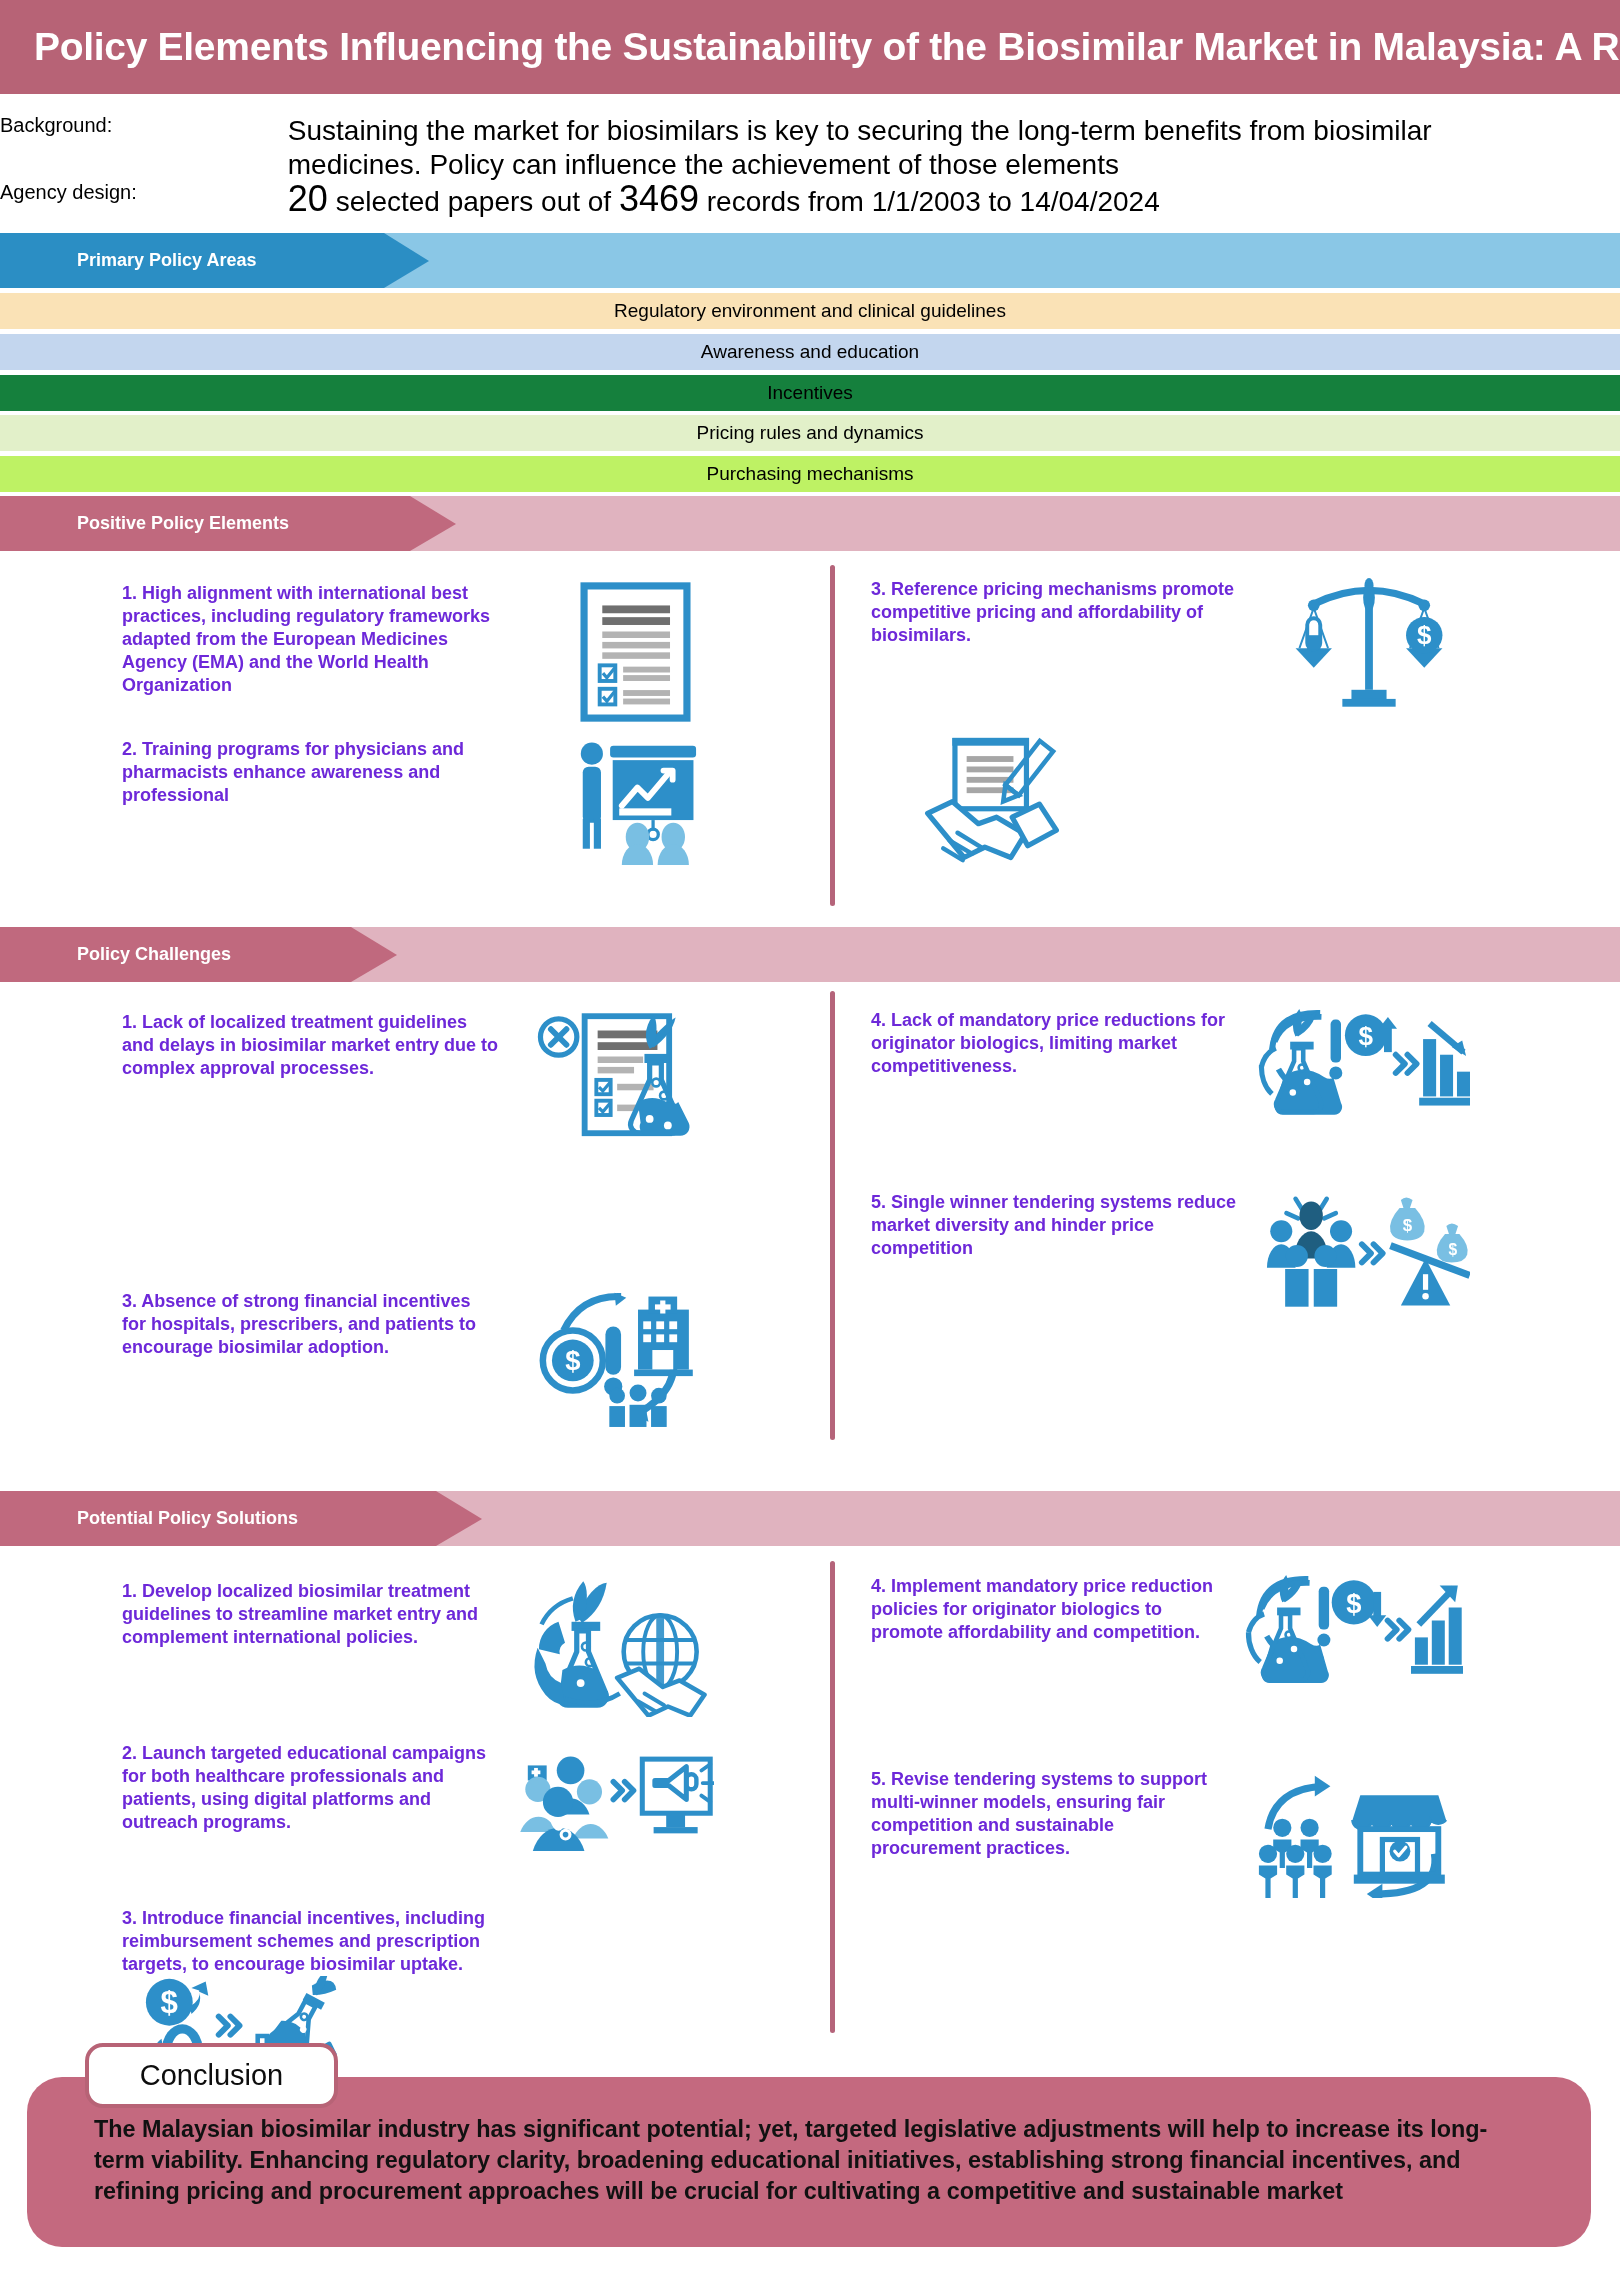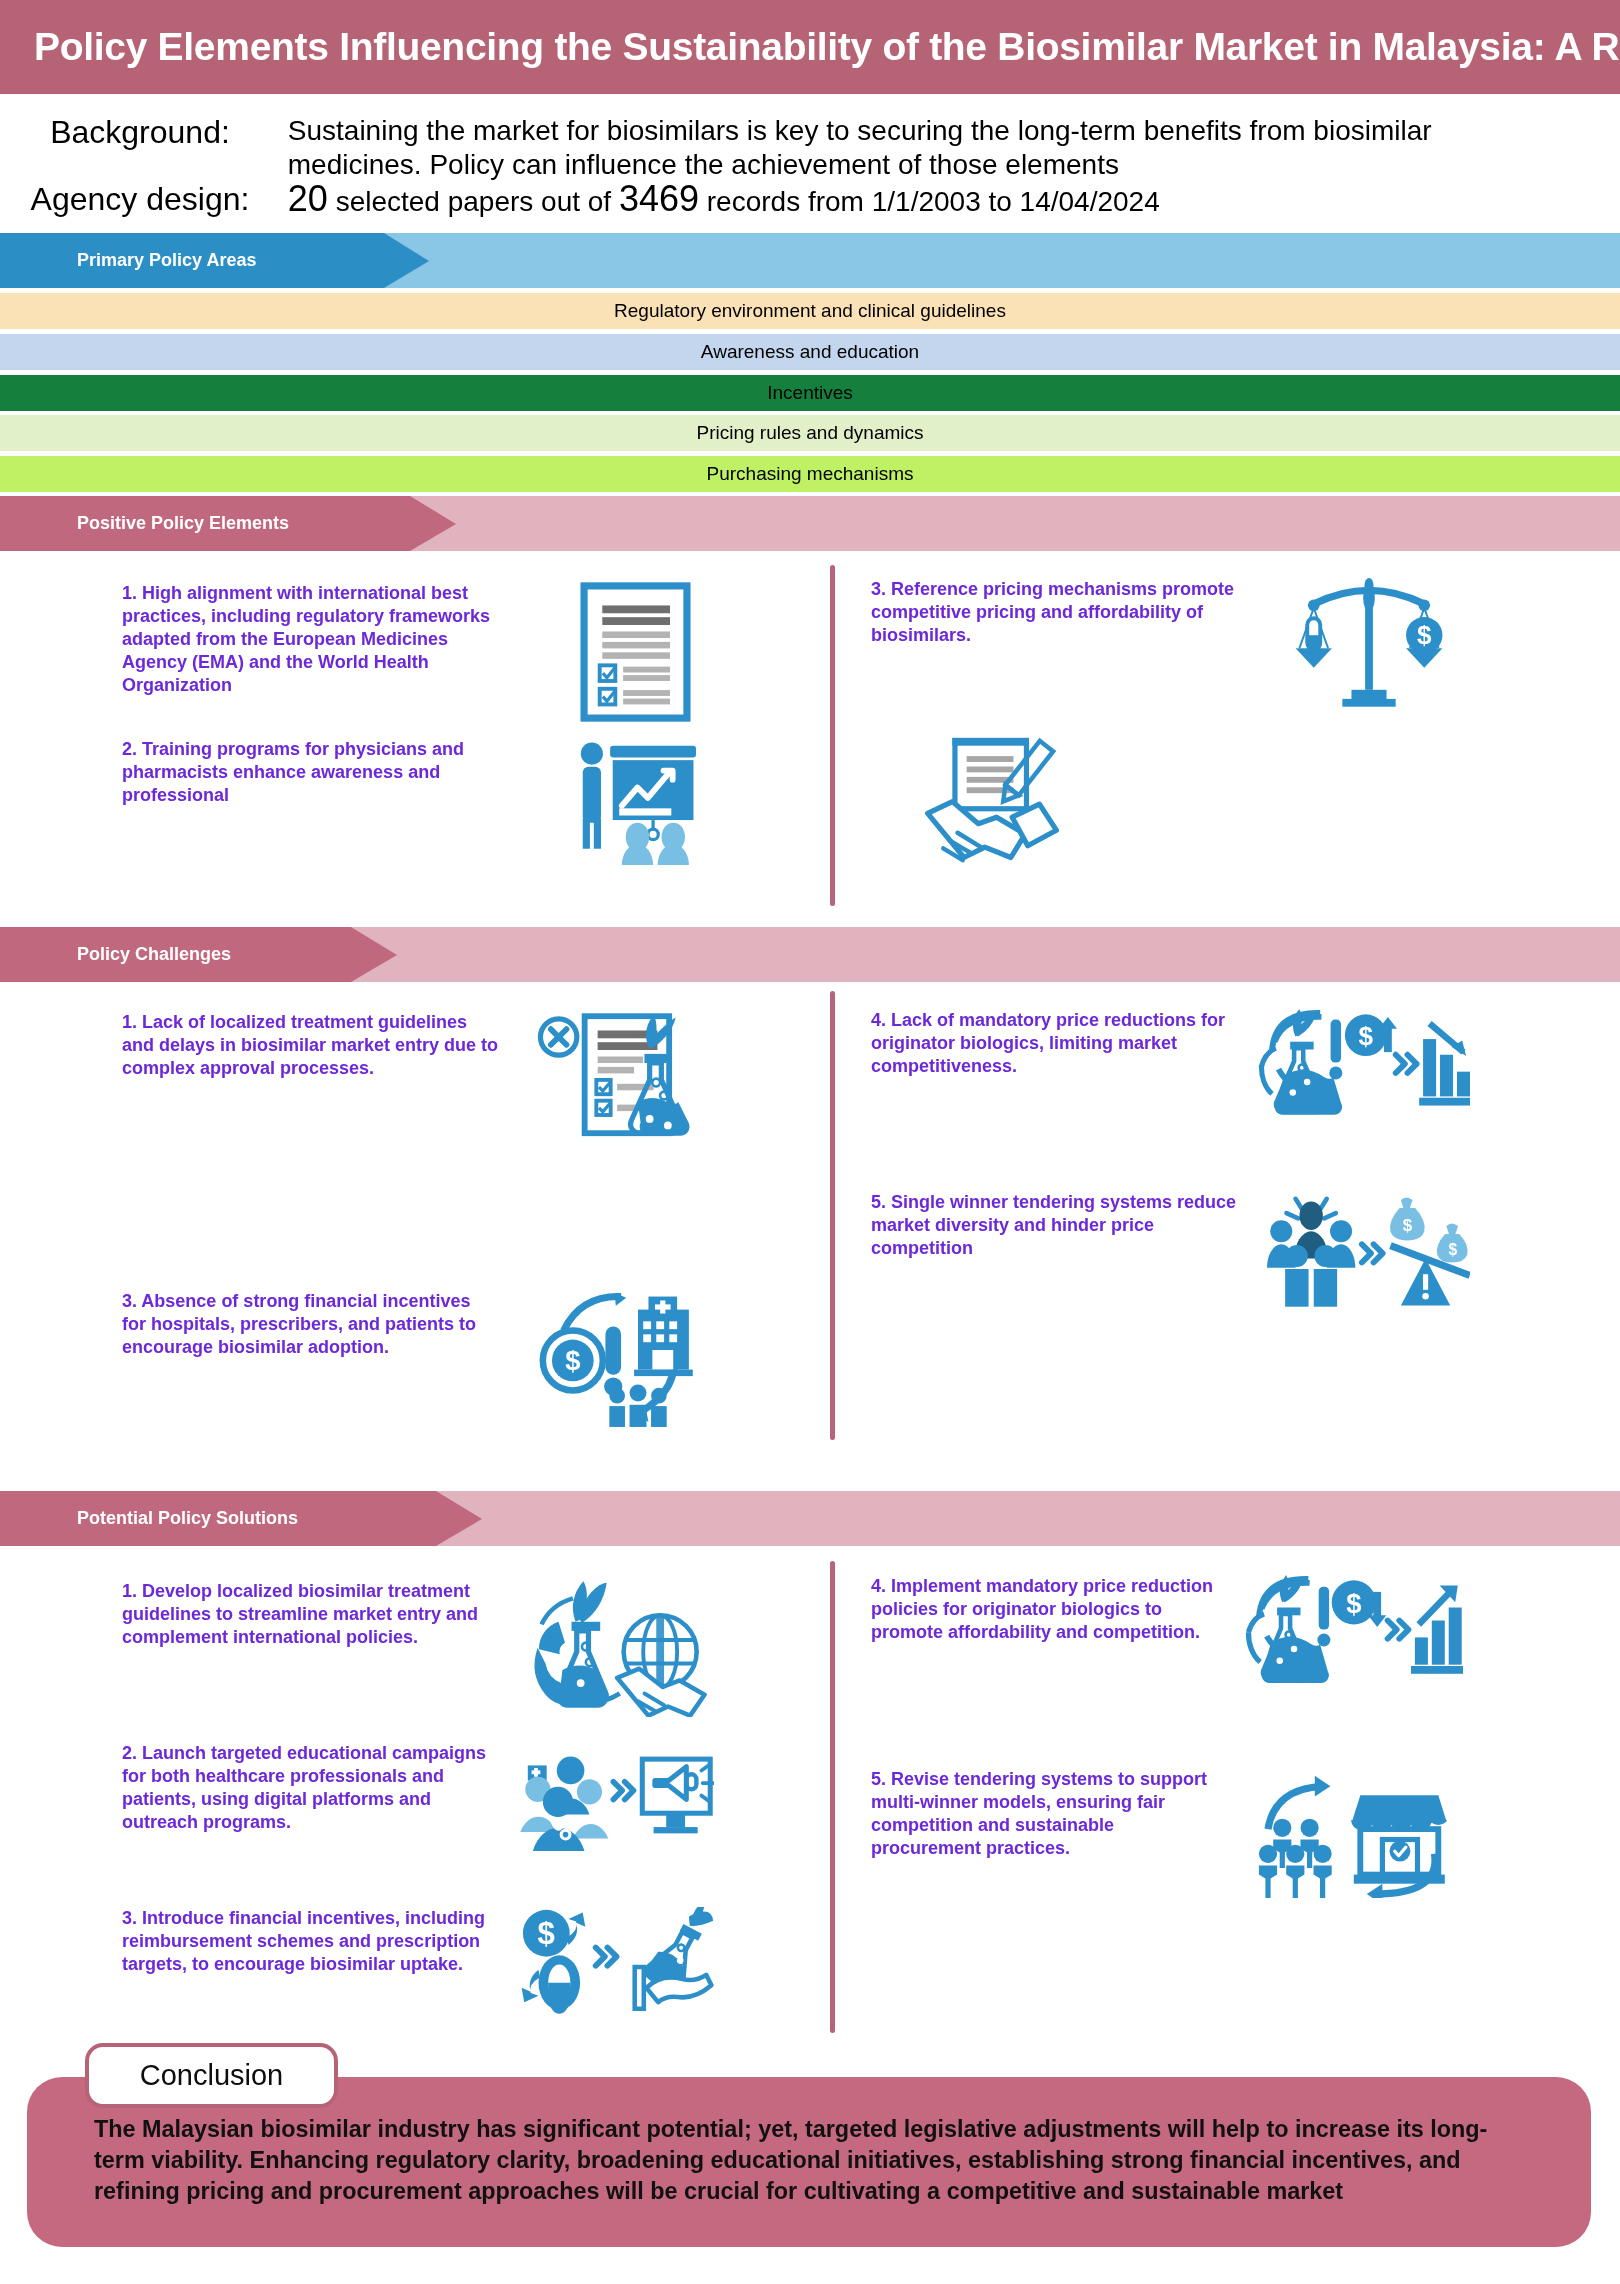--- a/index.html
+++ b/index.html
@@ -15,22 +15,22 @@
   }
   .title-text{
     color:#ffffff;font-size:39px;font-weight:700;
     letter-spacing:-0.3px;margin-left:34px;white-space:nowrap;
   }
 
   
   .intro{position:absolute;left:0;top:98px;width:1620px;height:130px;}
   .intro-row{display:flex;align-items:flex-start;}
   .intro-label{
-    font-size:32px;font-weight:400;color:#000;white-space:nowrap;
-    text-align:center;width:280px;flex:none;padding-right:7.8px;
+    font-size:20px;font-weight:400;color:#000;white-space:nowrap;
+    text-align:left;width:280px;flex:none;padding-right:7.8px;
   }
   .intro-body{font-size:28px;line-height:1.22;color:#000;max-width:1217px;}
   .row-bg{position:absolute;left:0;top:15.6px;width:100%;}
   .row-sd{position:absolute;left:0;top:83px;width:100%;}
   .big-num{font-size:36px;font-weight:400;line-height:1;}
 
   
   .arrowbar{position:absolute;left:0;width:1620px;height:55px;}
   .arrowbar .tail{
     position:absolute;left:0;top:0;height:55px;width:1620px;
@@ -418,21 +418,21 @@
         <rect x="196" y="24" width="108" height="86" fill="none" stroke="#2d8fc9" stroke-width="8"></rect>
         <rect x="234" y="110" width="30" height="22" fill="#2d8fc9"></rect>
         <rect x="214" y="132" width="70" height="10" fill="#2d8fc9"></rect>
         <path d="M216 58 h22 l28 -22 v52 l-28 -22 h-22 z" fill="none" stroke="#2d8fc9" stroke-width="8" stroke-linejoin="round"></path>
         <rect x="266" y="48" width="16" height="24" rx="8" fill="none" stroke="#2d8fc9" stroke-width="7"></rect>
         <path d="M290 42 l14 -10 M292 62 h18 M290 82 l14 10" stroke="#2d8fc9" stroke-width="6" fill="none" stroke-linecap="round"></path>
       </svg>
     </div>
   </div>
 
-  <div class="item" style="left:122px;top:358px;width:690px;">
+  <div class="item" style="left:122px;top:358px;width:690px;flex-direction:column;">
     <div class="item-text" style="width:377px">3. Introduce financial incentives, including reimbursement schemes and prescription targets, to encourage biosimilar uptake.</div>
     <div class="item-icon" style="width:195px;margin-left:19.5px">
       <svg width="195" height="111" viewBox="0 0 300 170">
         <circle cx="42" cy="40" r="36" fill="#2d8fc9"></circle>
         <text x="42" y="56" font-family="Liberation Sans, sans-serif" font-size="48" font-weight="700" fill="#fff" text-anchor="middle">$</text>
         <path d="M76 58 q18 -14 12 -34 l14 6 l-4 -22 l-22 10 l12 4 q4 14 -14 24 z" fill="#2d8fc9"></path>
         <path d="M30 96 q-18 14 -12 34 l-14 -6 l4 22 l22 -10 l-12 -4 q-4 -14 14 -24 z" fill="#2d8fc9"></path>
         <ellipse cx="62" cy="116" rx="32" ry="42" fill="#2d8fc9"></ellipse>
         <ellipse cx="62" cy="116" rx="17" ry="28" fill="#fff"></ellipse>
         <path d="M45 116 h34 v20 a17 28 0 0 1 -34 0 z" fill="#2d8fc9"></path>

